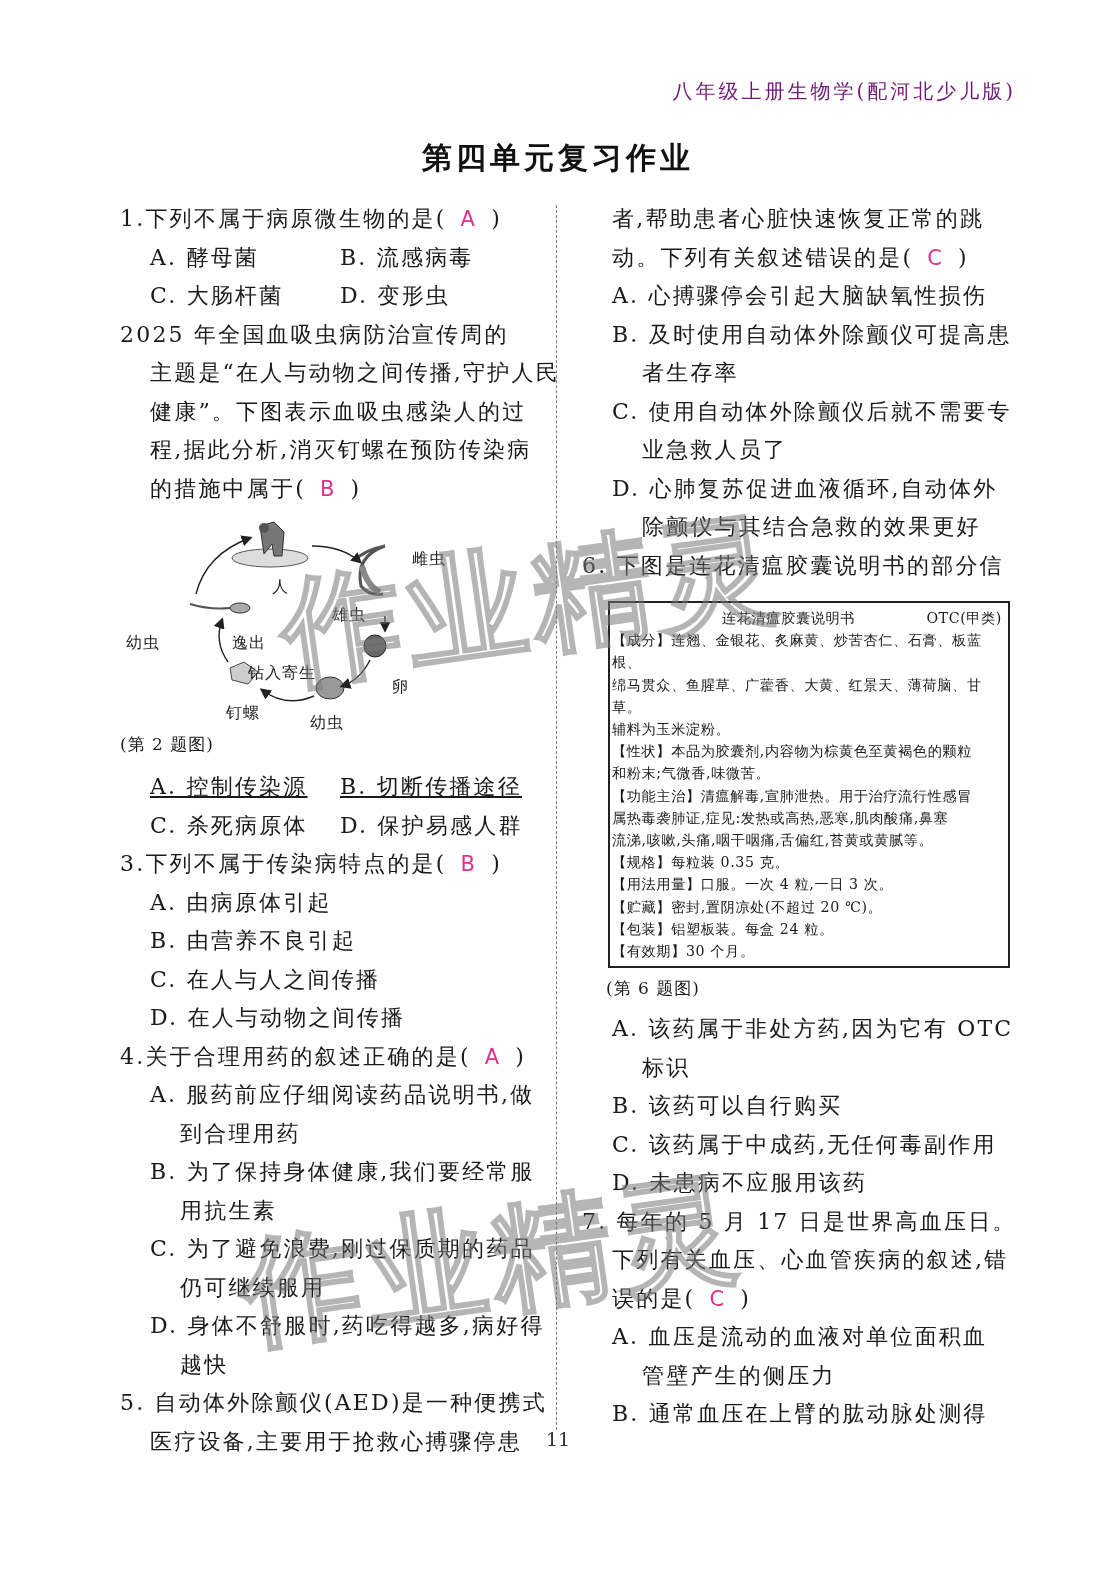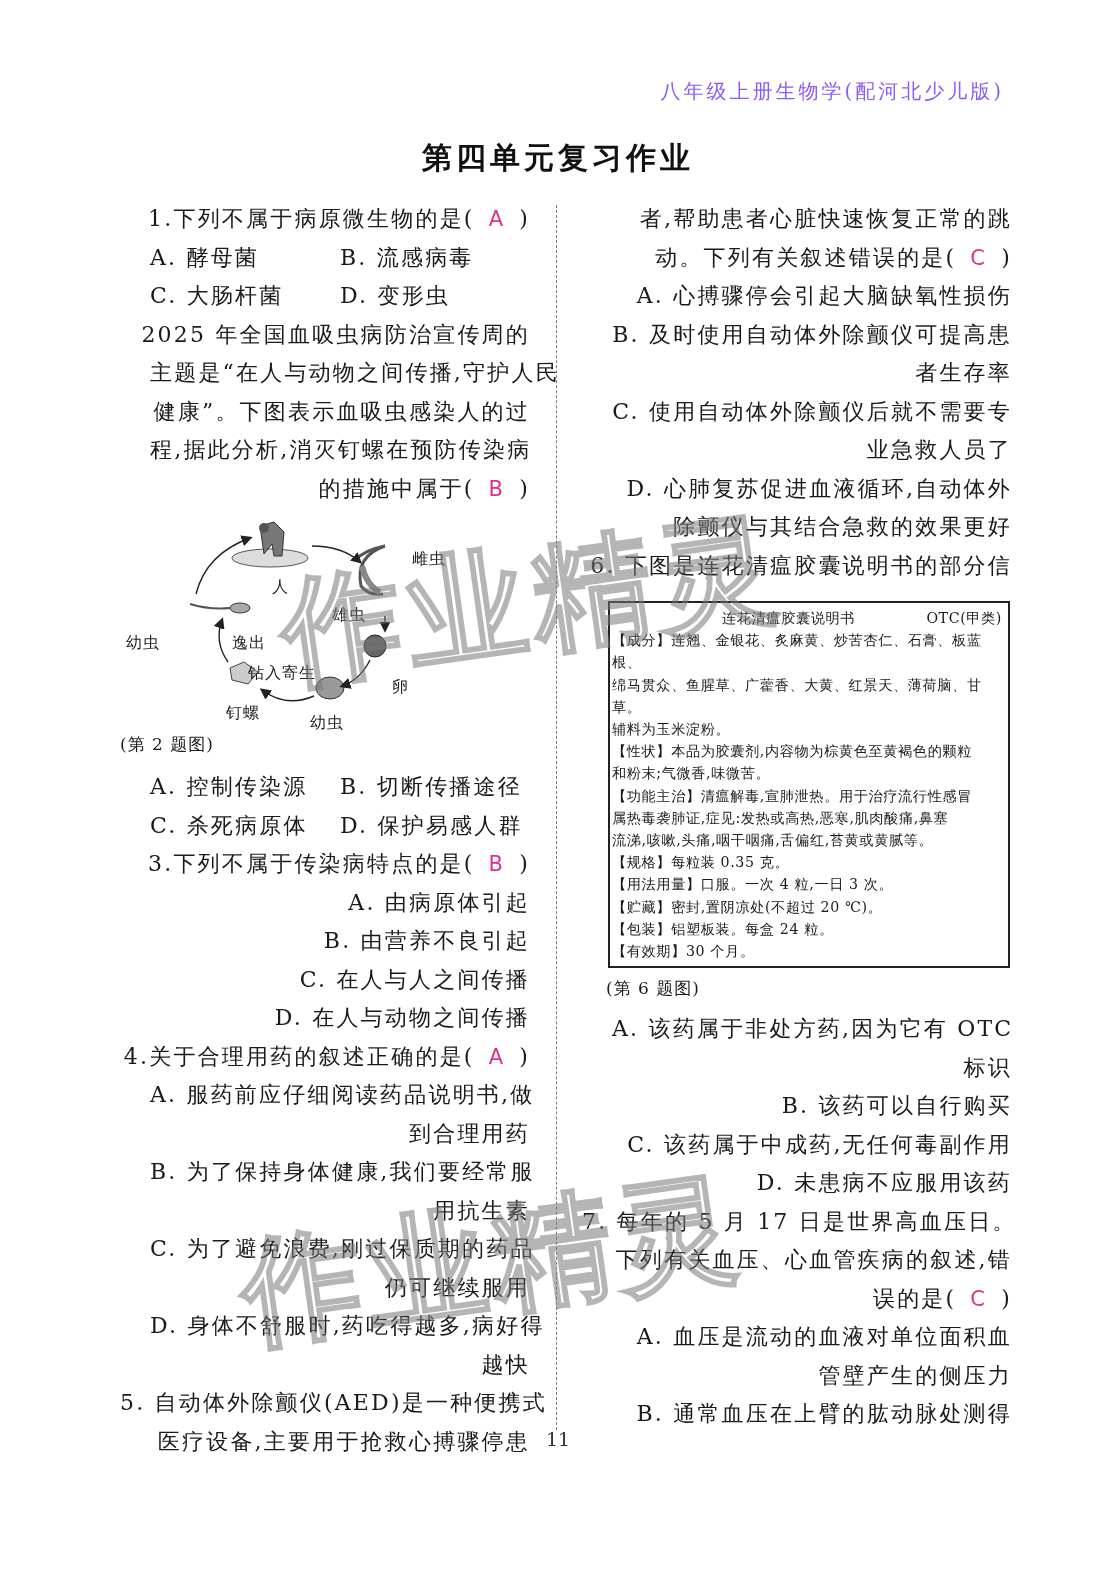--- a/index.html
+++ b/index.html
@@ -1,25 +1,25 @@
 <!DOCTYPE html>
 <html><head>
 <meta charset="utf-8">
 <style>
   html, body { margin: 0; padding: 0; background: #ffffff; }
   body { width: 1116px; height: 1576px; position: relative; overflow: hidden;
          font-family: "DejaVu Serif", "Liberation Serif", serif; color: #1a1a1a; }
-  .header-right { position: absolute; right: 112px; top: 78px; font-size: 20px; letter-spacing: 3px; color: #8b5cf6; }
+  .header-right { position: absolute; right: 100px; top: 78px; font-size: 20px; letter-spacing: 3px; color: #701a75; }
   .title { position: absolute; left: 0; right: 0; top: 138px; text-align: center; font-size: 30px; font-weight: bold; letter-spacing: 4px; color: #111; }
   .col { position: absolute; top: 200px; font-size: 22px; line-height: 38.5px; }
   .col-left { left: 120px; width: 410px; }
   .col-right { left: 582px; width: 430px; }
   .divider { position: absolute; left: 556px; top: 205px; height: 1225px; border-left: 1.5px dashed #777; }
   .q { position: relative; padding-left: 0; letter-spacing: 2.2px; }
-  .line { white-space: nowrap; text-align: right; }
+  .line { white-space: nowrap; }
   .ind { padding-left: 30px; }
   .ind2 { padding-left: 60px; }
   .ans { color: #e0308a; font-family: "DejaVu Sans", "Liberation Sans", sans-serif; font-size: 21px; padding: 0 14px; }
   .opts2 { display: flex; padding-left: 30px; }
   .opts2 span.o { width: 200px; white-space: nowrap; }
   .figure2 { position: relative; height: 210px; margin: 10px 0 0 60px; width: 340px; }
   .fig-label { position: absolute; font-size: 16px; color: #222; letter-spacing: 1px; }
   .caption { text-align: left; font-size: 17px; letter-spacing: 1px; line-height: 32px; }
   .box { border: 2px solid #222; margin: 16px 2px 4px 26px; padding: 4px 4px 4px 2px; font-size: 14.2px; line-height: 22.2px; letter-spacing: 0.6px; }
   .box .bt { display: flex; justify-content: space-between; padding-left: 110px; padding-right: 2px; }
@@ -93,21 +93,21 @@
       <span class="fig-label" style="left:152px;top:78px;">雄虫</span>
       <span class="fig-label" style="left:212px;top:150px;">卵</span>
       <span class="fig-label" style="left:130px;top:186px;">幼虫</span>
       <span class="fig-label" style="left:46px;top:176px;">钉螺</span>
       <span class="fig-label" style="left:68px;top:136px;">钻入寄生</span>
       <span class="fig-label" style="left:52px;top:106px;">逸出</span>
       <span class="fig-label" style="left:-54px;top:106px;">幼虫</span>
     </div>
     <div class="caption">(第 2 题图)</div>
 
-    <div class="opts2" style="margin-top:8px;">
+    <div class="opts2" style="margin-top:8px;text-decoration:underline;">
         <span class="o">A. 控制传染源</span>
         <span class="o">B. 切断传播途径</span>
       </div>
     <div class="opts2">
         <span class="o">C. 杀死病原体</span>
         <span class="o">D. 保护易感人群</span>
       </div>
   </div>
 
   <div class="q">

